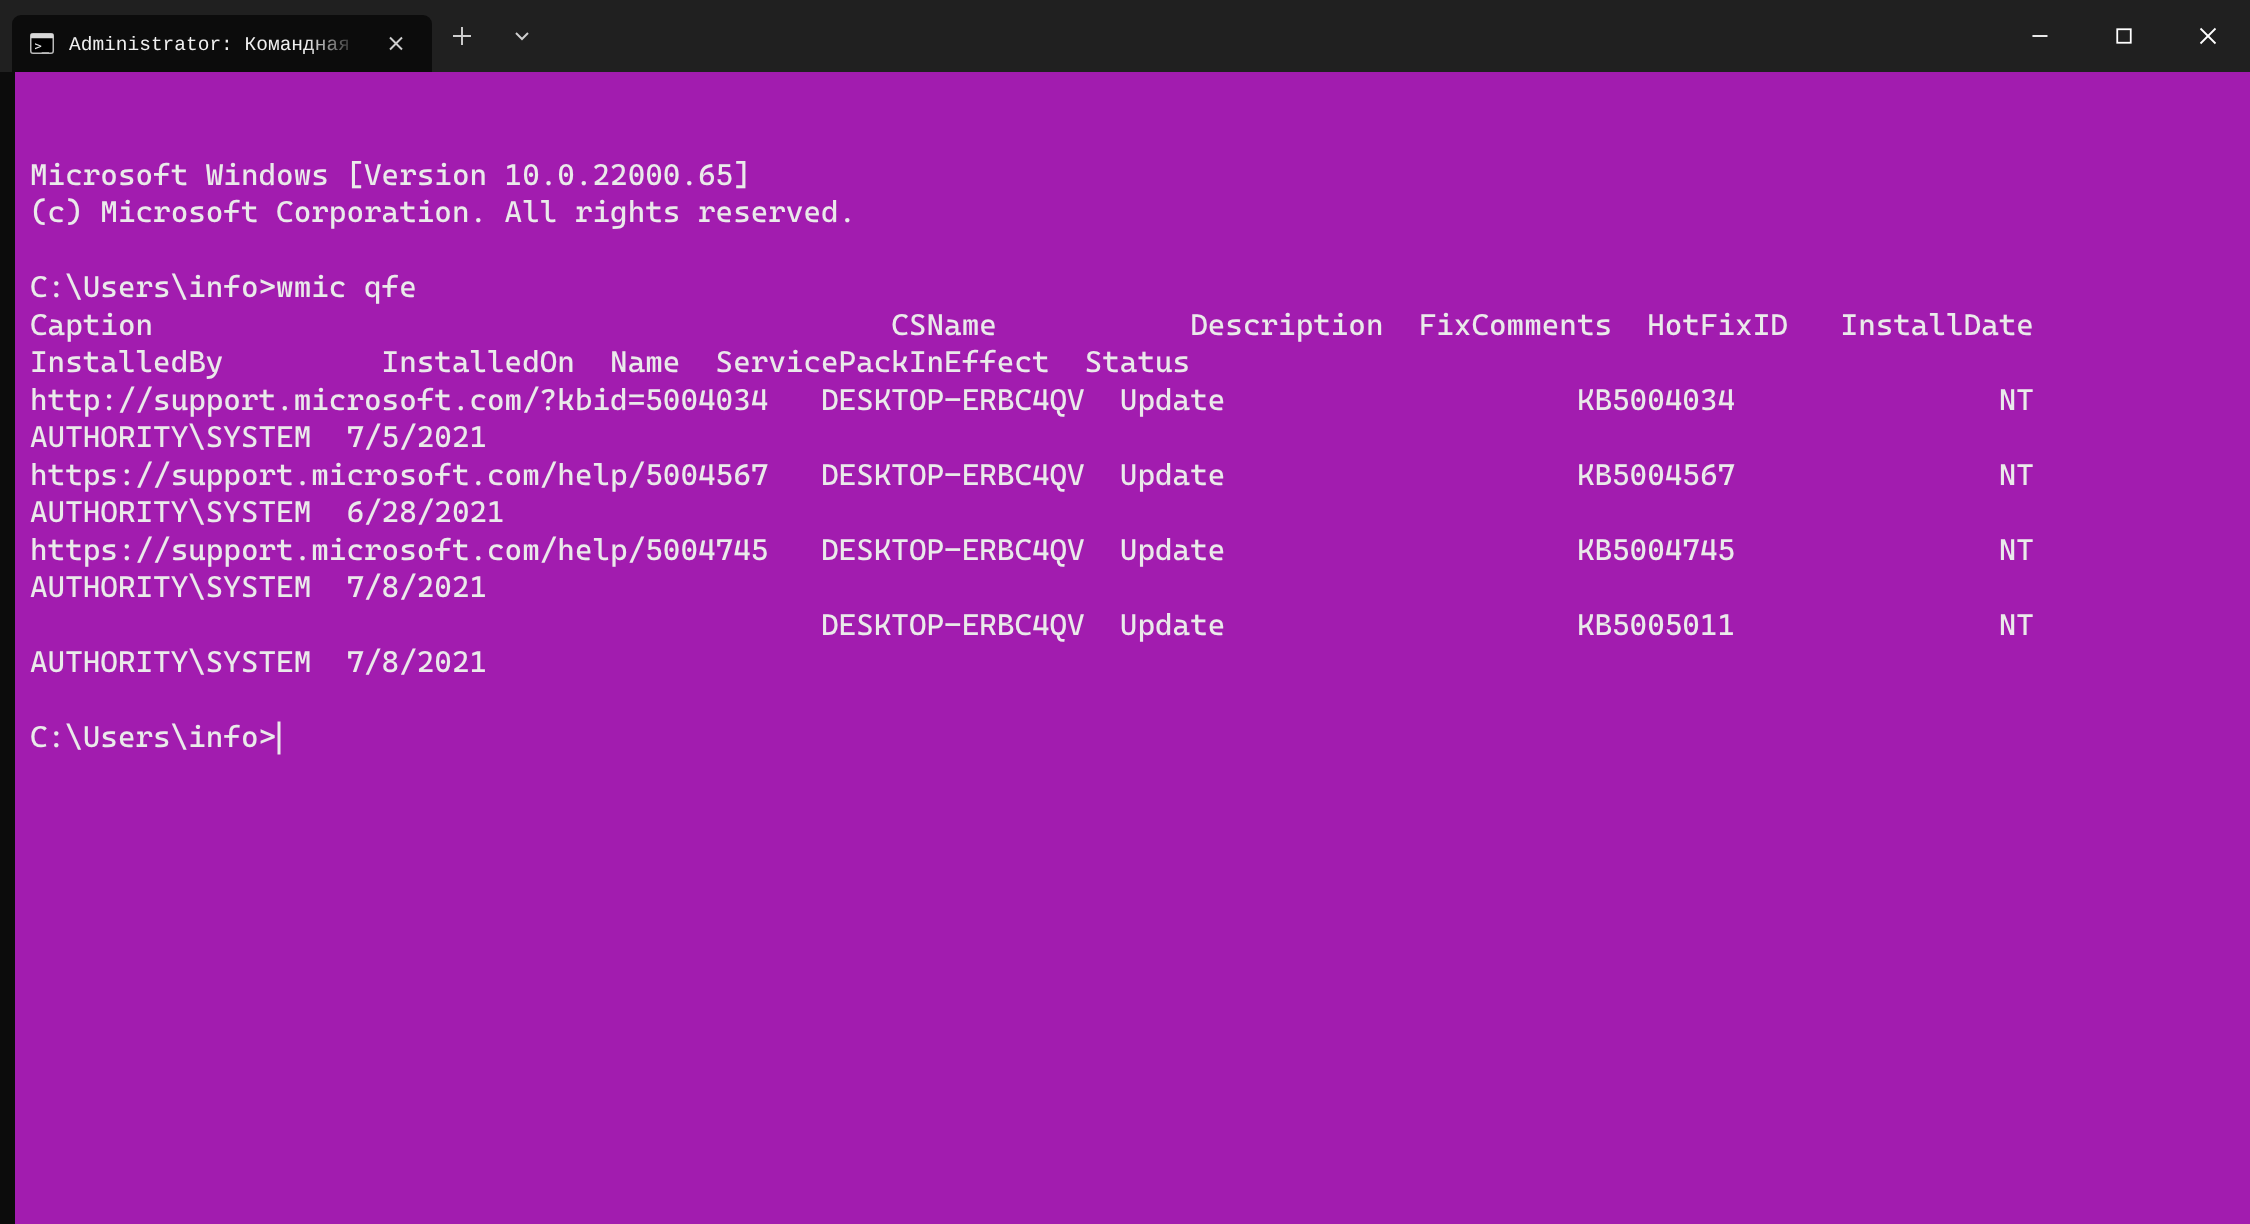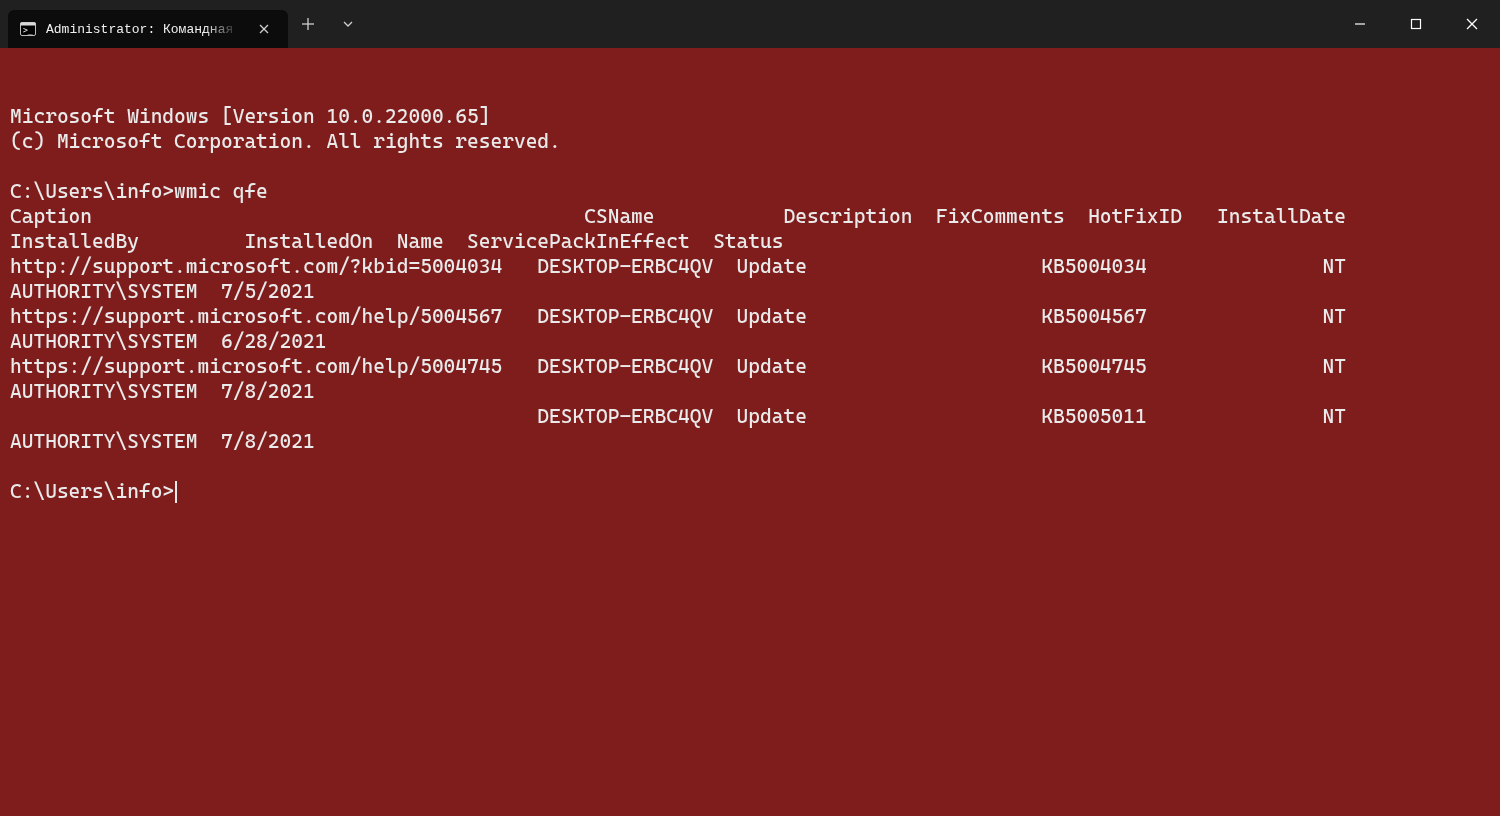--- a/index.html
+++ b/index.html
@@ -76,29 +76,30 @@
   .win-btn {
     width: 56px;
     display:flex;
     align-items:center;
     justify-content:center;
     color:#ffffff;
   }
 
   .terminal {
     flex:1;
-    background:#7f1d1d;
+    background:#a21caf;
     color:#eaeaea;
     padding: 6px 10px 10px 10px;
     font-family: Consolas, 'Cascadia Mono', 'Courier New', monospace;
     font-size: 20px;
     line-height: 25px;
     white-space: pre-wrap;
     word-break: break-word;
     position: relative;
+    margin-left: 10px;
   }
   .terminal pre {
     font: inherit;
     white-space: pre-wrap;
   }
   .cursor {
     display:inline-block;
     width: 2px;
     height: 22px;
     background: #eaeaea;

